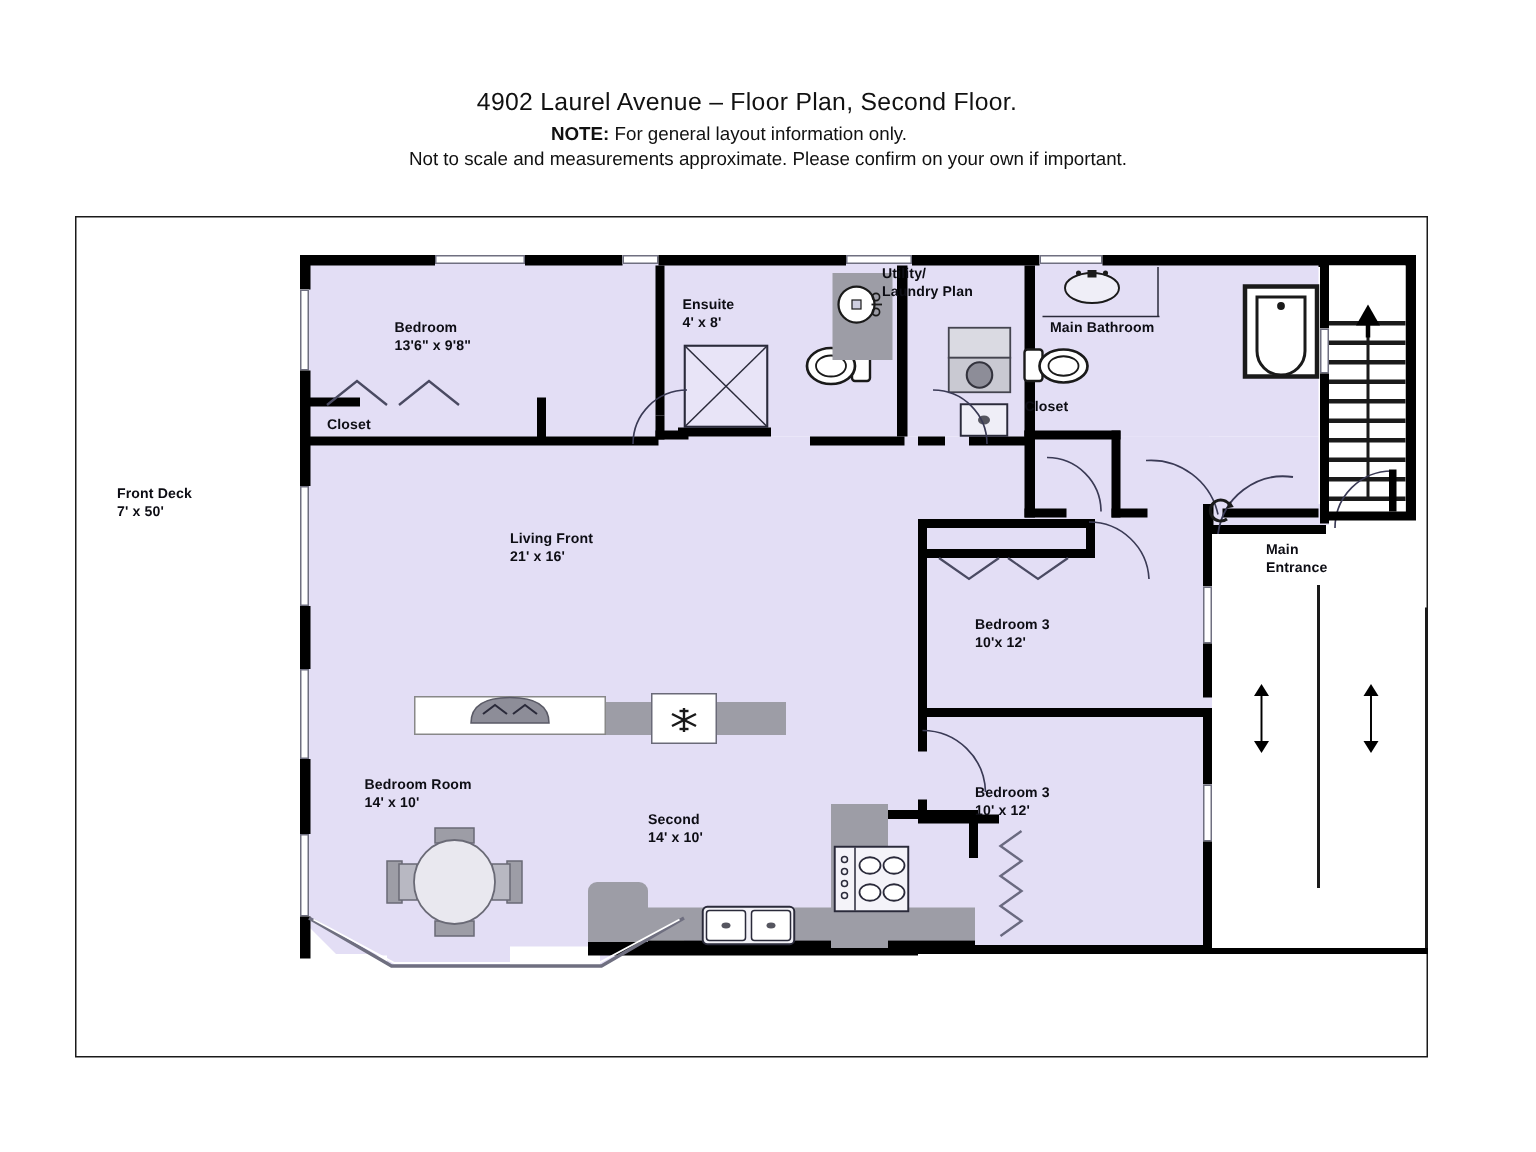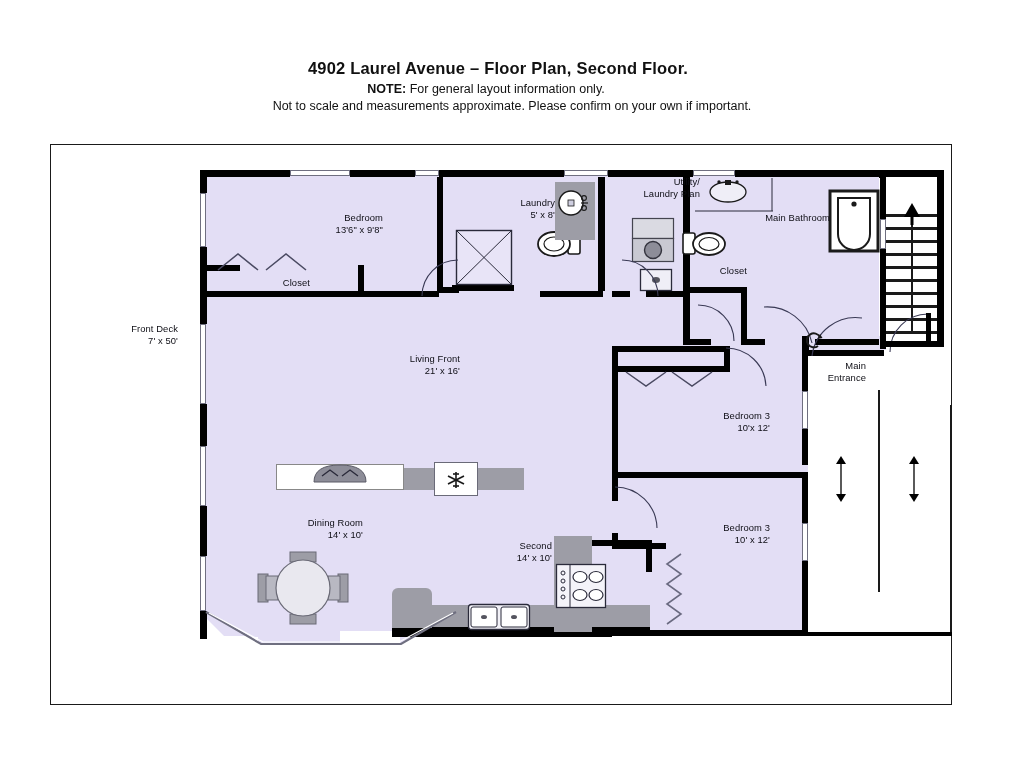--- a/index.html
+++ b/index.html
@@ -6,21 +6,21 @@
   body{
     width:1024px;height:768px;background:#ffffff;
     font-family:"Liberation Sans","DejaVu Sans",sans-serif;
     overflow:hidden;position:relative;
   }
   #stage{position:absolute;left:0;top:0;width:1024px;height:768px;}
 
   
   .hdr{position:absolute;left:0;top:0;width:1024px;text-align:center;}
   .hdr-title{
-    font-size:16.5px;font-weight:bold;color:#111;letter-spacing:.2px;
+    font-size:16.5px;font-weight:normal;color:#111;letter-spacing:.2px;
     position:absolute;left:0;top:59px;width:996px;
   }
   .hdr-note{
     position:absolute;left:0;top:82px;width:972px;
     font-size:12.5px;color:#111;
   }
   .hdr-note b{font-weight:bold;}
   .hdr-note2{
     position:absolute;left:0;top:99px;width:1024px;
     font-size:12.5px;color:#111;
@@ -34,22 +34,22 @@
 
   
   .fill{position:absolute;background:#e3def5;}
   .wall{position:absolute;background:#000000;}
   .thinline{position:absolute;background:#1a1a1a;}
   .winline{position:absolute;background:#ffffff;border:1px solid #6f6f80;box-sizing:border-box;}
   .white{position:absolute;background:#ffffff;}
   .gray{position:absolute;background:#9d9da6;}
 
   .lbl{
-    position:absolute;font-size:9.4px;font-weight:normal;color:#0d0d14;
-    text-align:right;line-height:11.5px;white-space:nowrap;
+    position:absolute;font-size:9.4px;font-weight:bold;color:#0d0d14;
+    text-align:left;line-height:11.5px;white-space:nowrap;
     letter-spacing:.1px;
   }
   .lbl.two{line-height:11.5px;}
   svg{position:absolute;overflow:visible;}
 </style>
 </head>
 <body>
 
 <div id="stage">
 
@@ -271,21 +271,21 @@
     <path d="M2 2 A40 40 0 0 1 42 40" fill="none" stroke="#3a3a55" stroke-width="1.1"></path>
   </svg>
 
   <div class="wall" style="left:802px;top:336px;width:7px;height:20px;"></div>
   <div class="wall" style="left:806px;top:350px;width:78px;height:6px;"></div>
   <svg style="left:806px;top:318px;" width="70" height="40" viewBox="0 0 70 40">
     <path d="M6 38 A44 44 0 0 1 56 0" fill="none" stroke="#3a3a55" stroke-width="1.2"></path>
     <path d="M12 28 a7 7 0 1 1 2 -9" fill="none" stroke="#1a1a1a" stroke-width="2"></path>
     <path d="M14 16 l2.5 4 -5 1 z" fill="#1a1a1a"></path>
   </svg>
-  <div class="lbl two" style="left:776px;top:360px;width:90px;">
+  <div class="lbl two" style="left:844px;top:360px;width:90px;">
     <div>Main</div>
     <div>Entrance</div>
   </div>
 
   <div class="thinline" style="left:878px;top:390px;width:2px;height:202px;"></div>
   <div class="thinline" style="left:950px;top:405px;width:2px;height:230px;"></div>
   <div class="wall" style="left:808px;top:632px;width:144px;height:4px;"></div>
 
   <svg style="left:833px;top:456px;" width="16" height="46" viewBox="0 0 16 46">
     <line x1="8" y1="4" x2="8" y2="42" stroke="#000" stroke-width="1.3"></line>
@@ -358,22 +358,22 @@
     <polyline points="0,12 55,44 195,44 250,12" fill="none" stroke="#6f6f80" stroke-width="2.2"></polyline>
     <polyline points="3,13 57,42 193,42 247,13" fill="none" stroke="#ffffff" stroke-width="1.2"></polyline>
   </svg>
 
   <div class="lbl two" style="left:263px;top:212px;width:120px;">
     <div>Bedroom</div>
     <div>13'6" x 9'8"</div>
   </div>
   <div class="lbl" style="left:218px;top:277px;width:92px;">Closet</div>
   <div class="lbl two" style="left:455px;top:197px;width:100px;">
-    <div>Laundry</div>
-    <div>5' x 8'</div>
+    <div>Ensuite</div>
+    <div>4' x 8'</div>
   </div>
   <div class="lbl two" style="left:588px;top:176px;width:112px;">
     <div>Utility/</div>
     <div>Laundry Plan</div>
   </div>
   <div class="lbl" style="left:700px;top:212px;width:130px;">Main Bathroom</div>
   <div class="lbl" style="left:683px;top:265px;width:64px;">Closet</div>
 
   <div class="lbl two" style="left:78px;top:323px;width:100px;">
     <div>Front Deck</div>
@@ -385,21 +385,21 @@
   </div>
   <div class="lbl two" style="left:650px;top:410px;width:120px;">
     <div>Bedroom 3</div>
     <div>10'x 12'</div>
   </div>
   <div class="lbl two" style="left:650px;top:522px;width:120px;">
     <div>Bedroom 3</div>
     <div>10' x 12'</div>
   </div>
   <div class="lbl two" style="left:243px;top:517px;width:120px;">
-    <div>Dining Room</div>
+    <div>Bedroom Room</div>
     <div>14' x 10'</div>
   </div>
   <div class="lbl two" style="left:432px;top:540px;width:120px;">
     <div>Second</div>
     <div>14' x 10'</div>
   </div>
 
 </div>
 
 </body></html>

